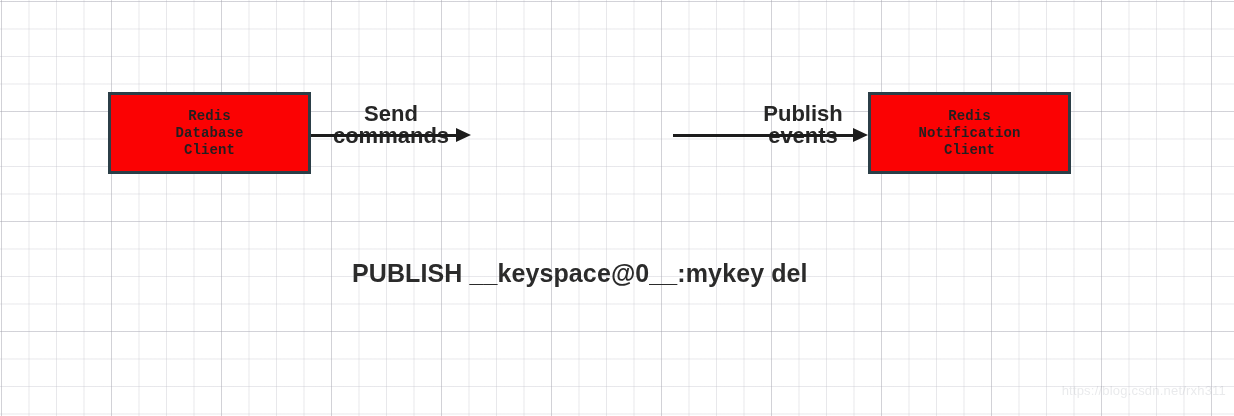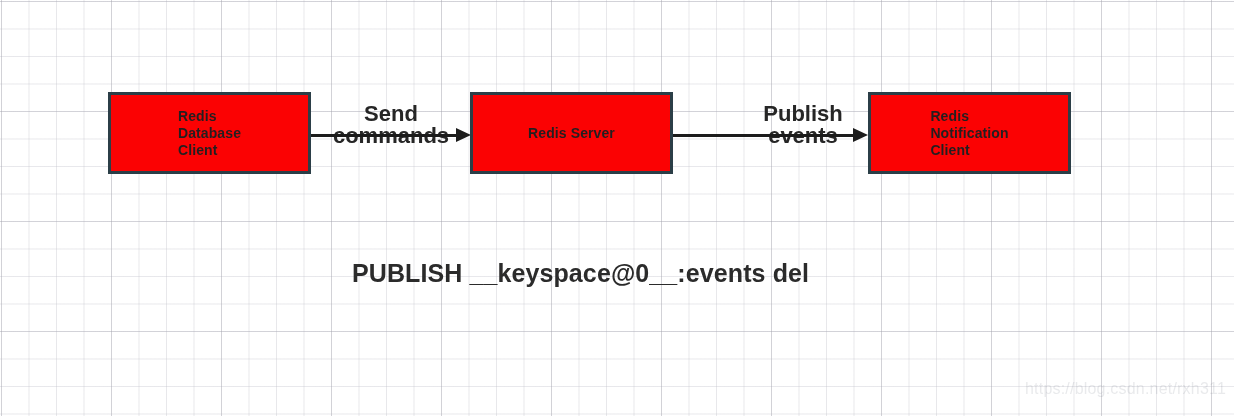--- a/index.html
+++ b/index.html
@@ -34,20 +34,22 @@
 
   
   .node {
     position: absolute;
     box-sizing: border-box;
     background-color: #fb0203;
     border: 3px solid #2b3e47;
     display: flex;
     align-items: center;
     justify-content: center;
+    text-align: center;
+    font-family: Liberation Mono, monospace;
   }
   .node-label {
     color: #231f20;
     font-weight: bold;
     font-size: 14px;
     line-height: 17px;
     letter-spacing: 0.1px;
     white-space: pre-line;
   }
 
@@ -108,21 +110,21 @@
     white-space: nowrap;
   }
   .command-line { display: block; }
 
   
   #watermark {
     position: absolute;
     right: 8px;
     bottom: 18px;
     color: rgba(120,125,135,0.16);
-    font-size: 16px;
+    font-size: 13px;
     letter-spacing: 0.2px;
     white-space: nowrap;
     user-select: none;
   }
 </style>
 </head>
 <body>
 
 <div id="canvas">
 
@@ -132,36 +134,33 @@
 Client</span>
   </div>
 
   <div class="edge-label" id="label-send">Send
 commands</div>
   <div class="connector" id="conn-send">
     <div class="conn-line"></div>
     <div class="conn-head"></div>
   </div>
 
-  <div class="node" id="node-server">
-    <span class="node-label">Redis Server</span>
-  </div>
 
   <div class="edge-label" id="label-publish">Publish
 events</div>
   <div class="connector" id="conn-publish">
     <div class="conn-line"></div>
     <div class="conn-head"></div>
   </div>
 
   <div class="node" id="node-notif-client">
     <span class="node-label">Redis
 Notification
 Client</span>
   </div>
 
   <div id="command-block">
-    <span class="command-line">PUBLISH __keyspace@0__:events del</span>
+    <span class="command-line">PUBLISH __keyspace@0__:mykey del</span>
   </div>
 
   <div id="watermark">https://blog.csdn.net/rxh311</div>
 
 </div>
 
 </body></html>

